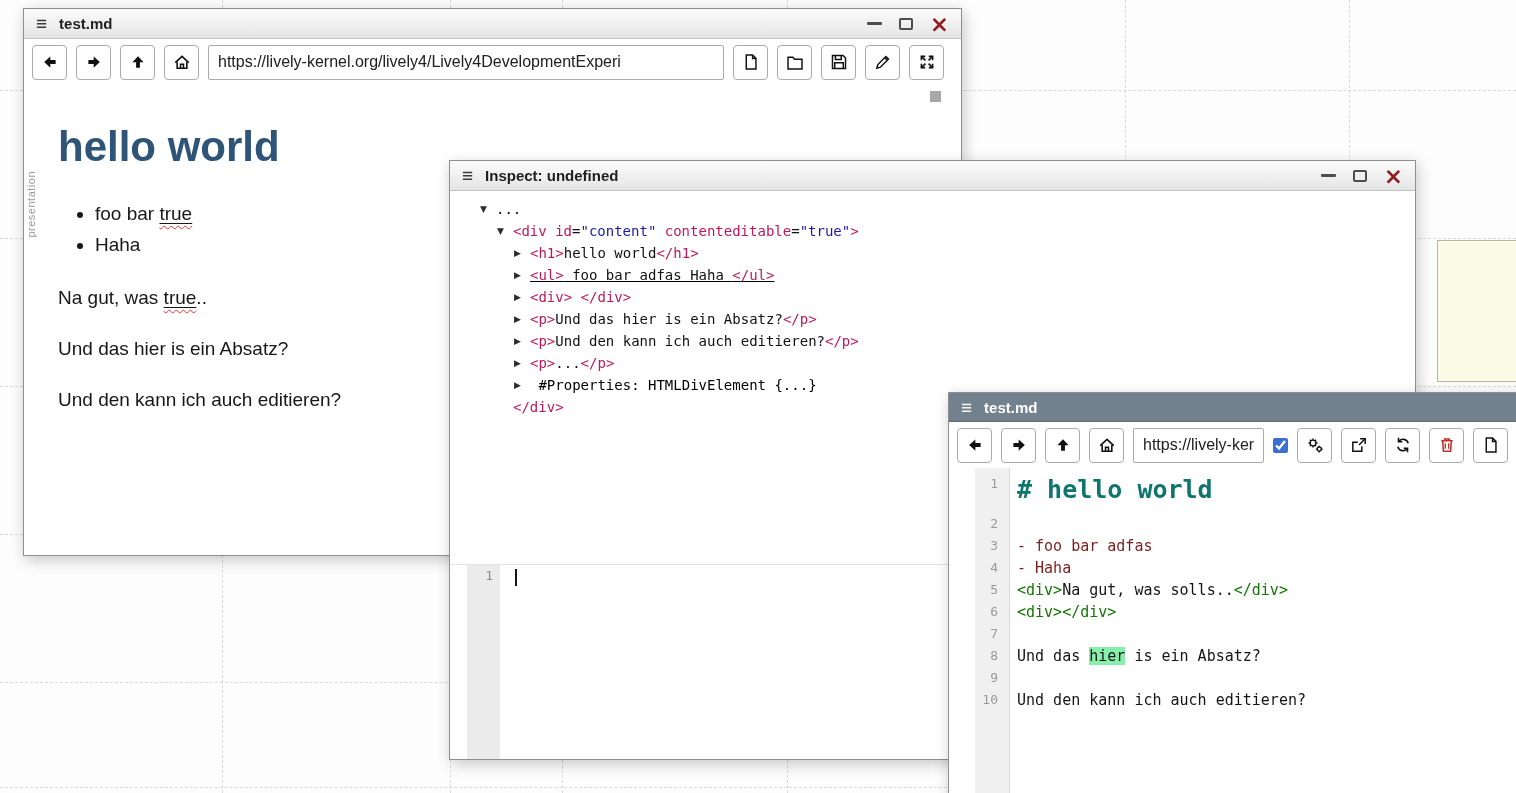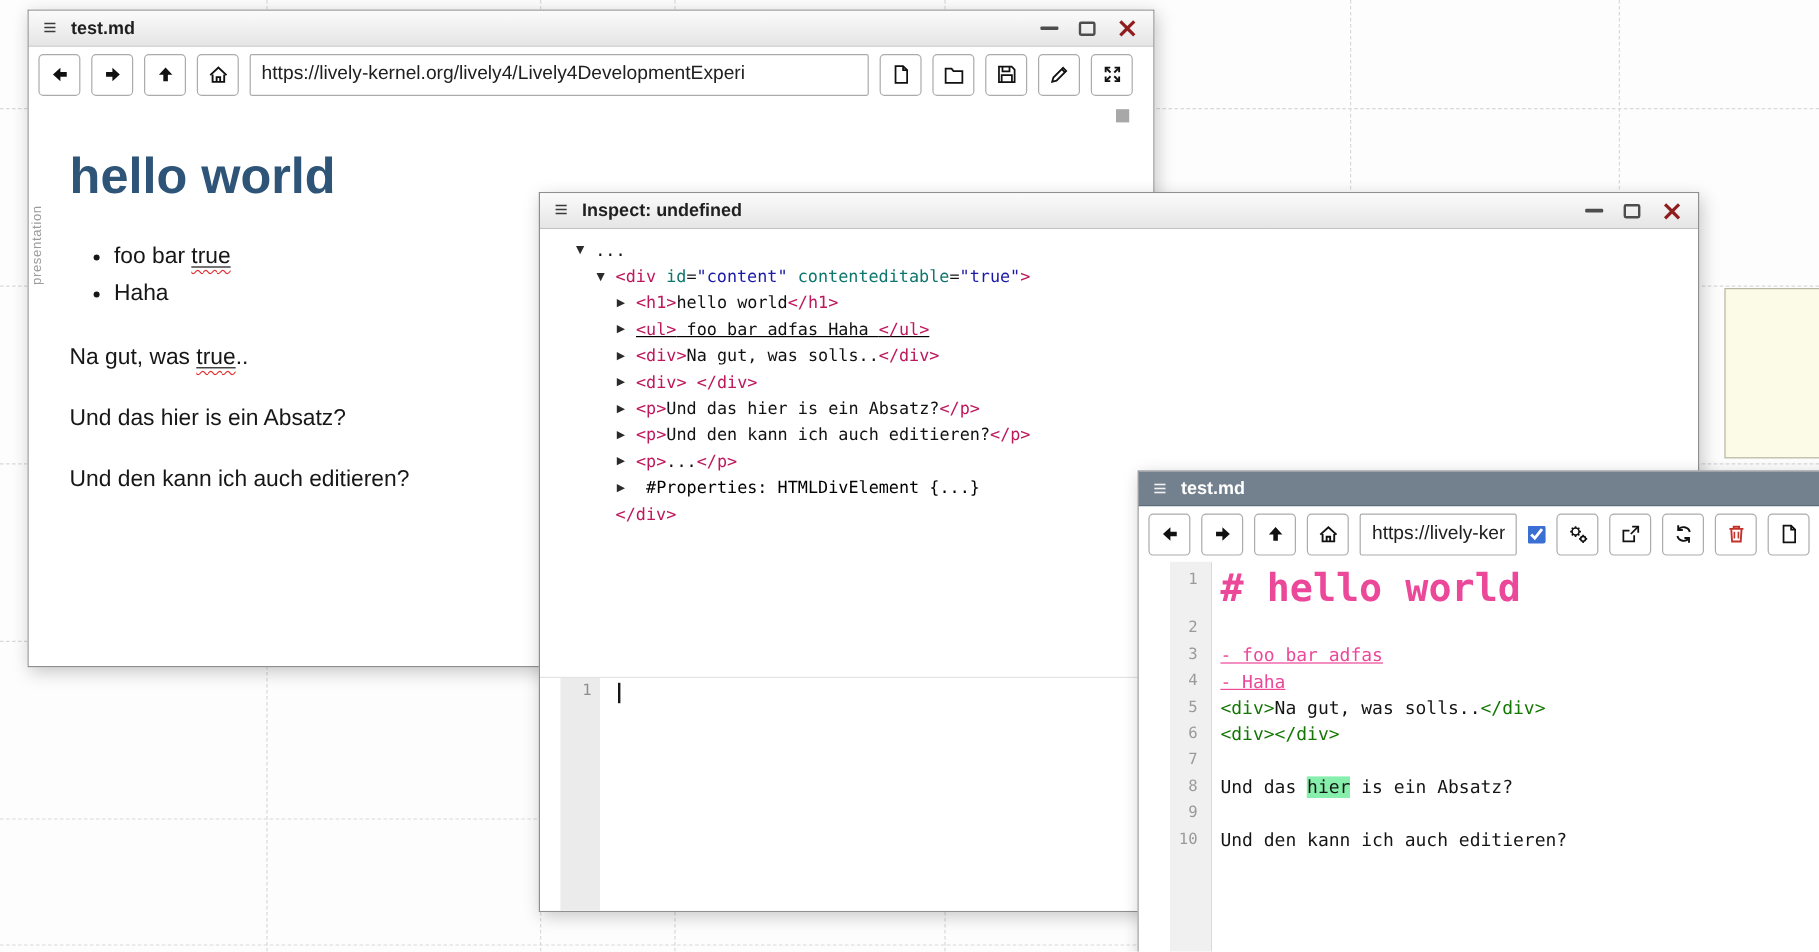--- a/index.html
+++ b/index.html
@@ -41,39 +41,39 @@
   .mi-u{text-decoration:underline;text-underline-offset:3px;}
   .mi-w{text-decoration:underline wavy #e33030;text-underline-offset:5px;text-decoration-thickness:1px;}
   .scroll-handle{position:absolute;right:20px;top:6px;width:11px;height:11px;background:#a8a8a8;}
 
   
   .tree{flex:0 0 373px;padding:7px 10px 0 30px;font-family:"DejaVu Sans Mono",monospace;font-size:14px;line-height:22px;overflow:hidden;background:#fff;}
   .tree-line{white-space:pre;}
   .arrow{display:inline-block;width:16px;font-family:"DejaVu Sans",sans-serif;font-size:9px;color:#2b2b2b;vertical-align:2px;}
   #w-inspect .tk-plain{color:#111;}
   #w-inspect .tk-tag{color:#be185d;}
-  #w-inspect .tk-attr{color:#0f766e;}
+  #w-inspect .tk-attr{color:#be185d;}
   #w-inspect .tk-val{color:#1a1aa6;}
   #w-inspect .tk-meta{color:#000000;}
   .mini-editor{flex:1;position:relative;border-top:1px solid #e3e3e3;background:#fff;font-family:"DejaVu Sans Mono",monospace;}
   .mini-gutter{position:absolute;left:17px;top:0;bottom:0;width:33px;background:#ebebeb;}
   .mini-ln{text-align:right;padding:3px 7px 0 0;font-size:13px;color:#8d8d8d;}
   .caret{position:absolute;left:65px;top:4px;width:2px;height:17px;background:#151515;}
 
   
   .code-editor{flex:1;position:relative;background:#fff;font-family:"DejaVu Sans Mono",monospace;overflow:hidden;}
   .gutter-bg{position:absolute;left:0;top:0;bottom:0;width:61px;background:linear-gradient(to right,#fff 0 26px,#f0f0f0 26px 60px,#dadada 60px 61px);}
   .code-rows{position:relative;padding-top:5px;}
   .crow{display:flex;align-items:flex-start;height:22px;}
   .crow.big{height:40px;}
   .ln{flex:0 0 61px;text-align:right;padding-right:12px;font-size:13px;line-height:22px;color:#9a9a9a;}
   .codecell{padding-left:7px;font-size:15px;line-height:22px;white-space:pre;}
   .crow.big .codecell{line-height:34px;}
-  #w-editor .tk-h1{color:#ec4899;font-weight:bold;font-size:32px;}
-  #w-editor .tk-list{color:#ec4899;text-decoration:underline;}
+  #w-editor .tk-h1{color:#0f766e;font-weight:bold;font-size:25px;}
+  #w-editor .tk-list{color:#7f1d1d;}
   #w-editor .tk-tag{color:#117700;}
   #w-editor .tk-plain{color:#151515;}
   #w-editor .tk-hl{color:#151515;background:#86efac;}
 </style>
 </head>
 <body>
 
 <div class="desktop">
 
   <div>
@@ -182,21 +182,20 @@
         <span class="btn-min"></span>
         <span class="btn-max"></span>
         <span class="btn-close">×</span>
       </span>
     </header>
     <div class="tree">
         <div class="tree-line" style="padding-left: 0px;"><span class="arrow">▼</span><span class="tk-plain">...</span></div>
         <div class="tree-line" style="padding-left: 17px;"><span class="arrow">▼</span><span class="tk-tag">&lt;div</span><span class="tk-plain"> </span><span class="tk-attr">id</span><span class="tk-plain">=</span><span class="tk-val">"content"</span><span class="tk-plain"> </span><span class="tk-attr">contenteditable</span><span class="tk-plain">=</span><span class="tk-val">"true"</span><span class="tk-tag">&gt;</span></div>
         <div class="tree-line" style="padding-left: 34px;"><span class="arrow">▶</span><span class="tk-tag">&lt;h1&gt;</span><span class="tk-plain">hello world</span><span class="tk-tag">&lt;/h1&gt;</span></div>
         <div class="tree-line" style="padding-left: 34px; text-decoration: underline;"><span class="arrow">▶</span><span class="tk-tag">&lt;ul&gt;</span><span class="tk-plain"> foo bar adfas Haha </span><span class="tk-tag">&lt;/ul&gt;</span></div>
-        <div class="tree-line" style="padding-left: 34px;"><span class="arrow">▶</span><span class="tk-tag">&lt;div&gt;</span><span class="tk-plain">Na gut, was solls..</span><span class="tk-tag">&lt;/div&gt;</span></div>
         <div class="tree-line" style="padding-left: 34px;"><span class="arrow">▶</span><span class="tk-tag">&lt;div&gt;</span><span class="tk-plain"> </span><span class="tk-tag">&lt;/div&gt;</span></div>
         <div class="tree-line" style="padding-left: 34px;"><span class="arrow">▶</span><span class="tk-tag">&lt;p&gt;</span><span class="tk-plain">Und das hier is ein Absatz?</span><span class="tk-tag">&lt;/p&gt;</span></div>
         <div class="tree-line" style="padding-left: 34px;"><span class="arrow">▶</span><span class="tk-tag">&lt;p&gt;</span><span class="tk-plain">Und den kann ich auch editieren?</span><span class="tk-tag">&lt;/p&gt;</span></div>
         <div class="tree-line" style="padding-left: 34px;"><span class="arrow">▶</span><span class="tk-tag">&lt;p&gt;</span><span class="tk-plain">...</span><span class="tk-tag">&lt;/p&gt;</span></div>
         <div class="tree-line" style="padding-left: 34px;"><span class="arrow">▶</span><span class="tk-meta"> #Properties: HTMLDivElement {...}</span></div>
         <div class="tree-line" style="padding-left: 17px;"><span class="arrow"></span><span class="tk-tag">&lt;/div&gt;</span></div>
       </div>
     <div class="mini-editor">
       <div class="mini-gutter">
         <div class="mini-ln">1</div>

